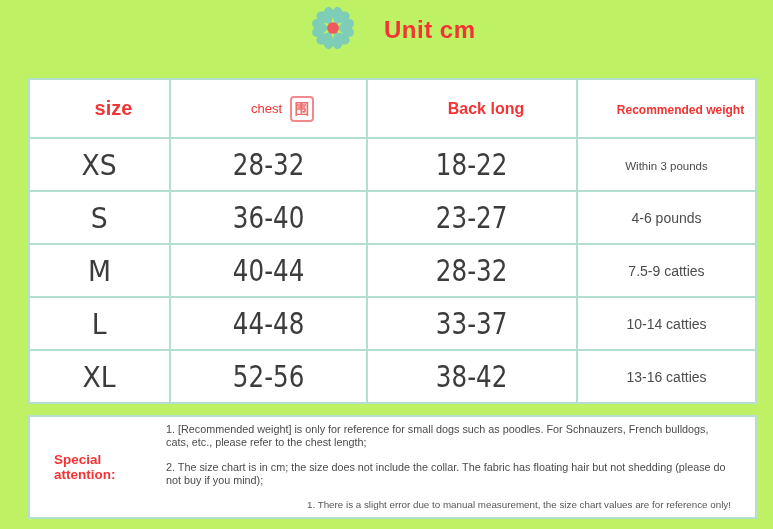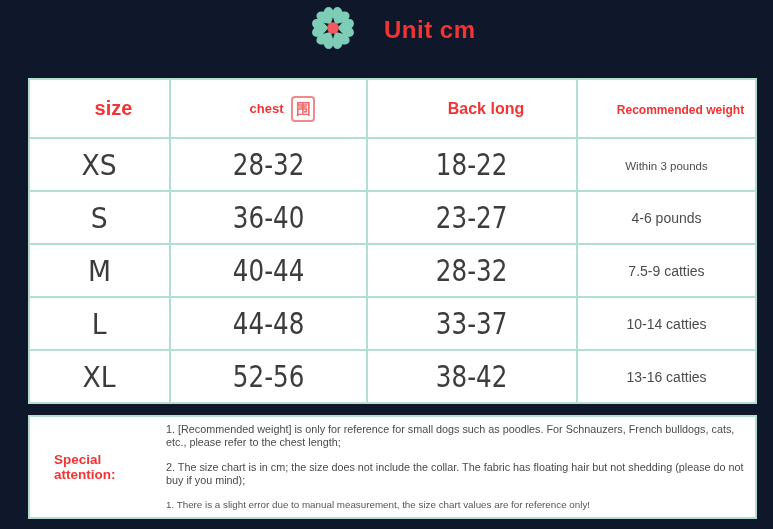--- a/index.html
+++ b/index.html
@@ -1,38 +1,38 @@
 <!DOCTYPE html>
 <html><head>
 <meta charset="utf-8">
 <style>
   html,body{margin:0;padding:0;background:#ffffff;}
   #canvas{
-    position:relative;width:773px;height:529px;background:#0f172a;overflow:hidden;
+    position:relative;width:773px;height:529px;background:#bef264;overflow:hidden;
     font-family:"Liberation Sans","DejaVu Sans",sans-serif;
   }
   
   .top-banner{position:absolute;left:0;top:0;width:773px;height:60px;}
   .flower{position:absolute;left:311px;top:6px;width:44px;height:44px;}
   .unit-label{
     position:absolute;left:384px;top:16px;
     color:#f23434;font-size:24px;font-weight:bold;letter-spacing:0.5px;
   }
   
   table.size-table{
     position:absolute;left:28px;top:78px;width:727px;
     border-collapse:collapse;table-layout:fixed;background:#ffffff;
   }
   .size-table td{
     border:2px solid #b2dfd0;text-align:center;vertical-align:middle;padding:0;
   }
   .size-table tr.hdr td{height:57px;padding-left:28px;}
   .size-table tr.datarow td{height:51px;border-radius:11px;}
   .hdr-size{color:#f23434;font-size:20px;font-weight:bold;}
-  .hdr-chest{color:#f23434;font-size:13px;font-weight:bold;}
+  .hdr-chest{color:#f23434;font-size:13px;font-weight:normal;}
   .hdr-back{color:#f23434;font-size:16px;font-weight:bold;}
   .hdr-weight{color:#f23434;font-size:12px;font-weight:bold;}
   .stamp{
     display:inline-block;vertical-align:middle;margin-left:8px;
     width:20px;height:22px;line-height:22px;
     border:2px solid #f péché08a8a;border:2px solid #f08a8a;border-radius:4px;
     color:#ef6d6d;font-size:15px;font-weight:bold;text-align:center;
     font-family:"DejaVu Sans",sans-serif;
   }
   .cell-size{display:inline-block;transform:scaleX(0.92);color:#3c3c3c;font-size:29px;font-family:"DejaVu Sans",sans-serif;}
@@ -42,21 +42,21 @@
   
   .attn-box{
     position:absolute;left:28px;top:415px;width:729px;height:104px;
     border:2px solid #b2dfd0;box-sizing:border-box;background:#ffffff;
     display:flex;align-items:center;
   }
   .attn-label{
     width:112px;padding-left:24px;flex:0 0 auto;
     color:#f23434;font-size:13.5px;font-weight:bold;
   }
-  .attn-notes{flex:1;display:flex;flex-direction:column;gap:11px;padding-right:3px;}
+  .attn-notes{flex:1;display:flex;flex-direction:column;gap:11px;padding-right:24px;align-items:flex-end;}
   .note{color:#4a4a4a;font-size:10.8px;line-height:1.25;}
   .note.n3{font-size:9.8px;color:#565656;}
 </style>
 </head>
 <body>
 
 <div id="canvas">
 
   <div class="top-banner">
     <svg class="flower" viewBox="0 0 42 42">

